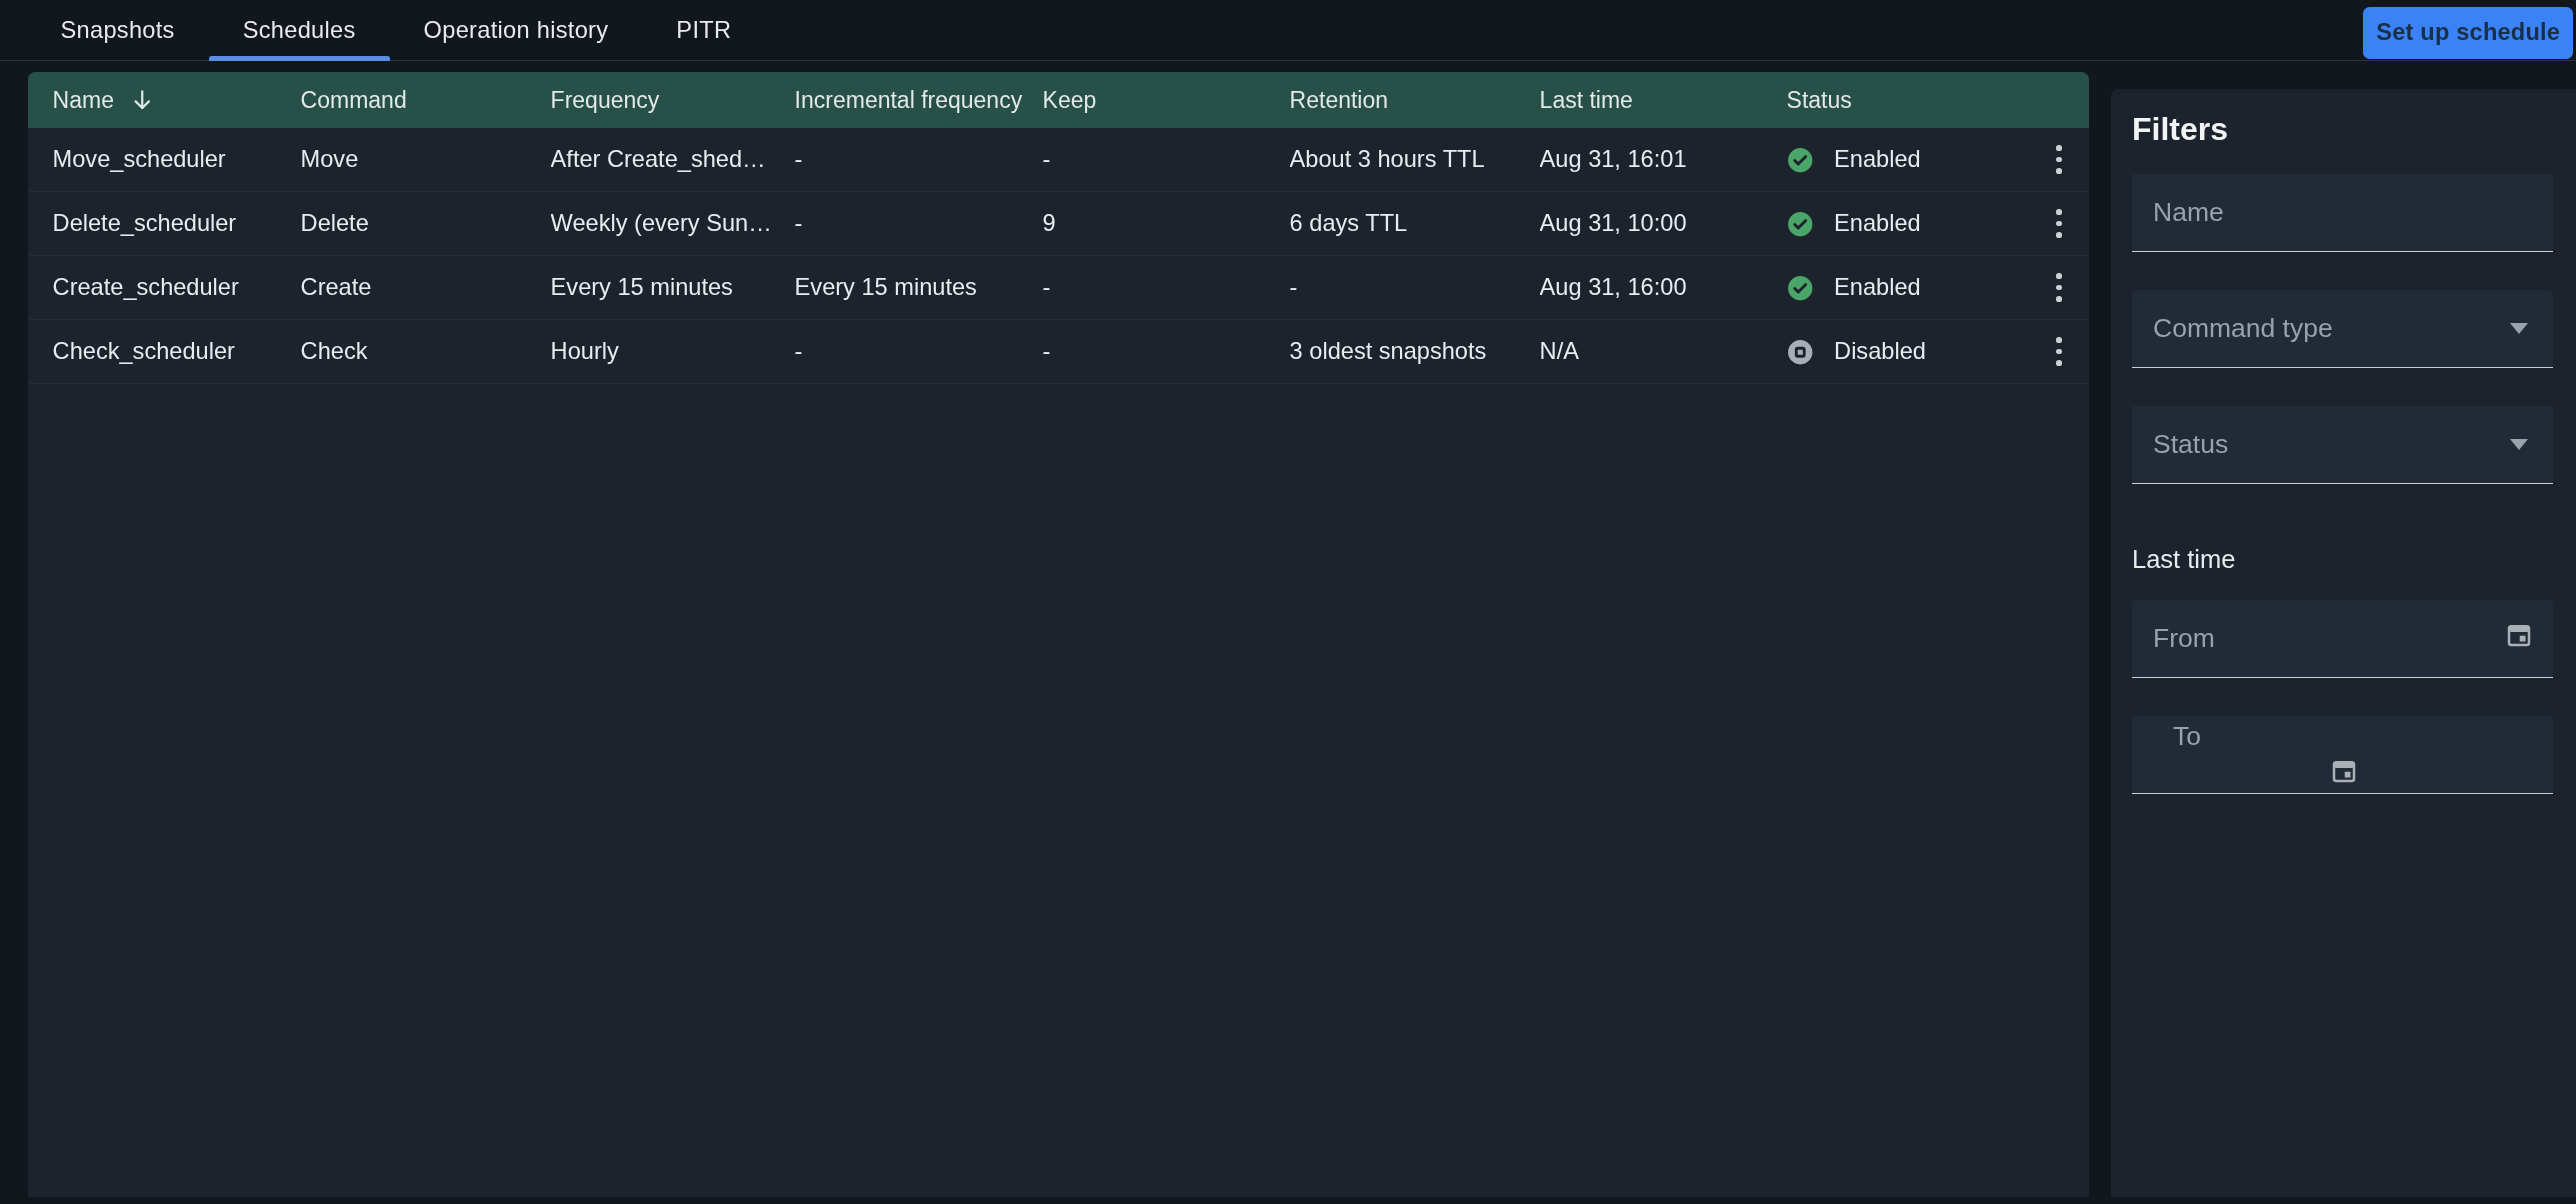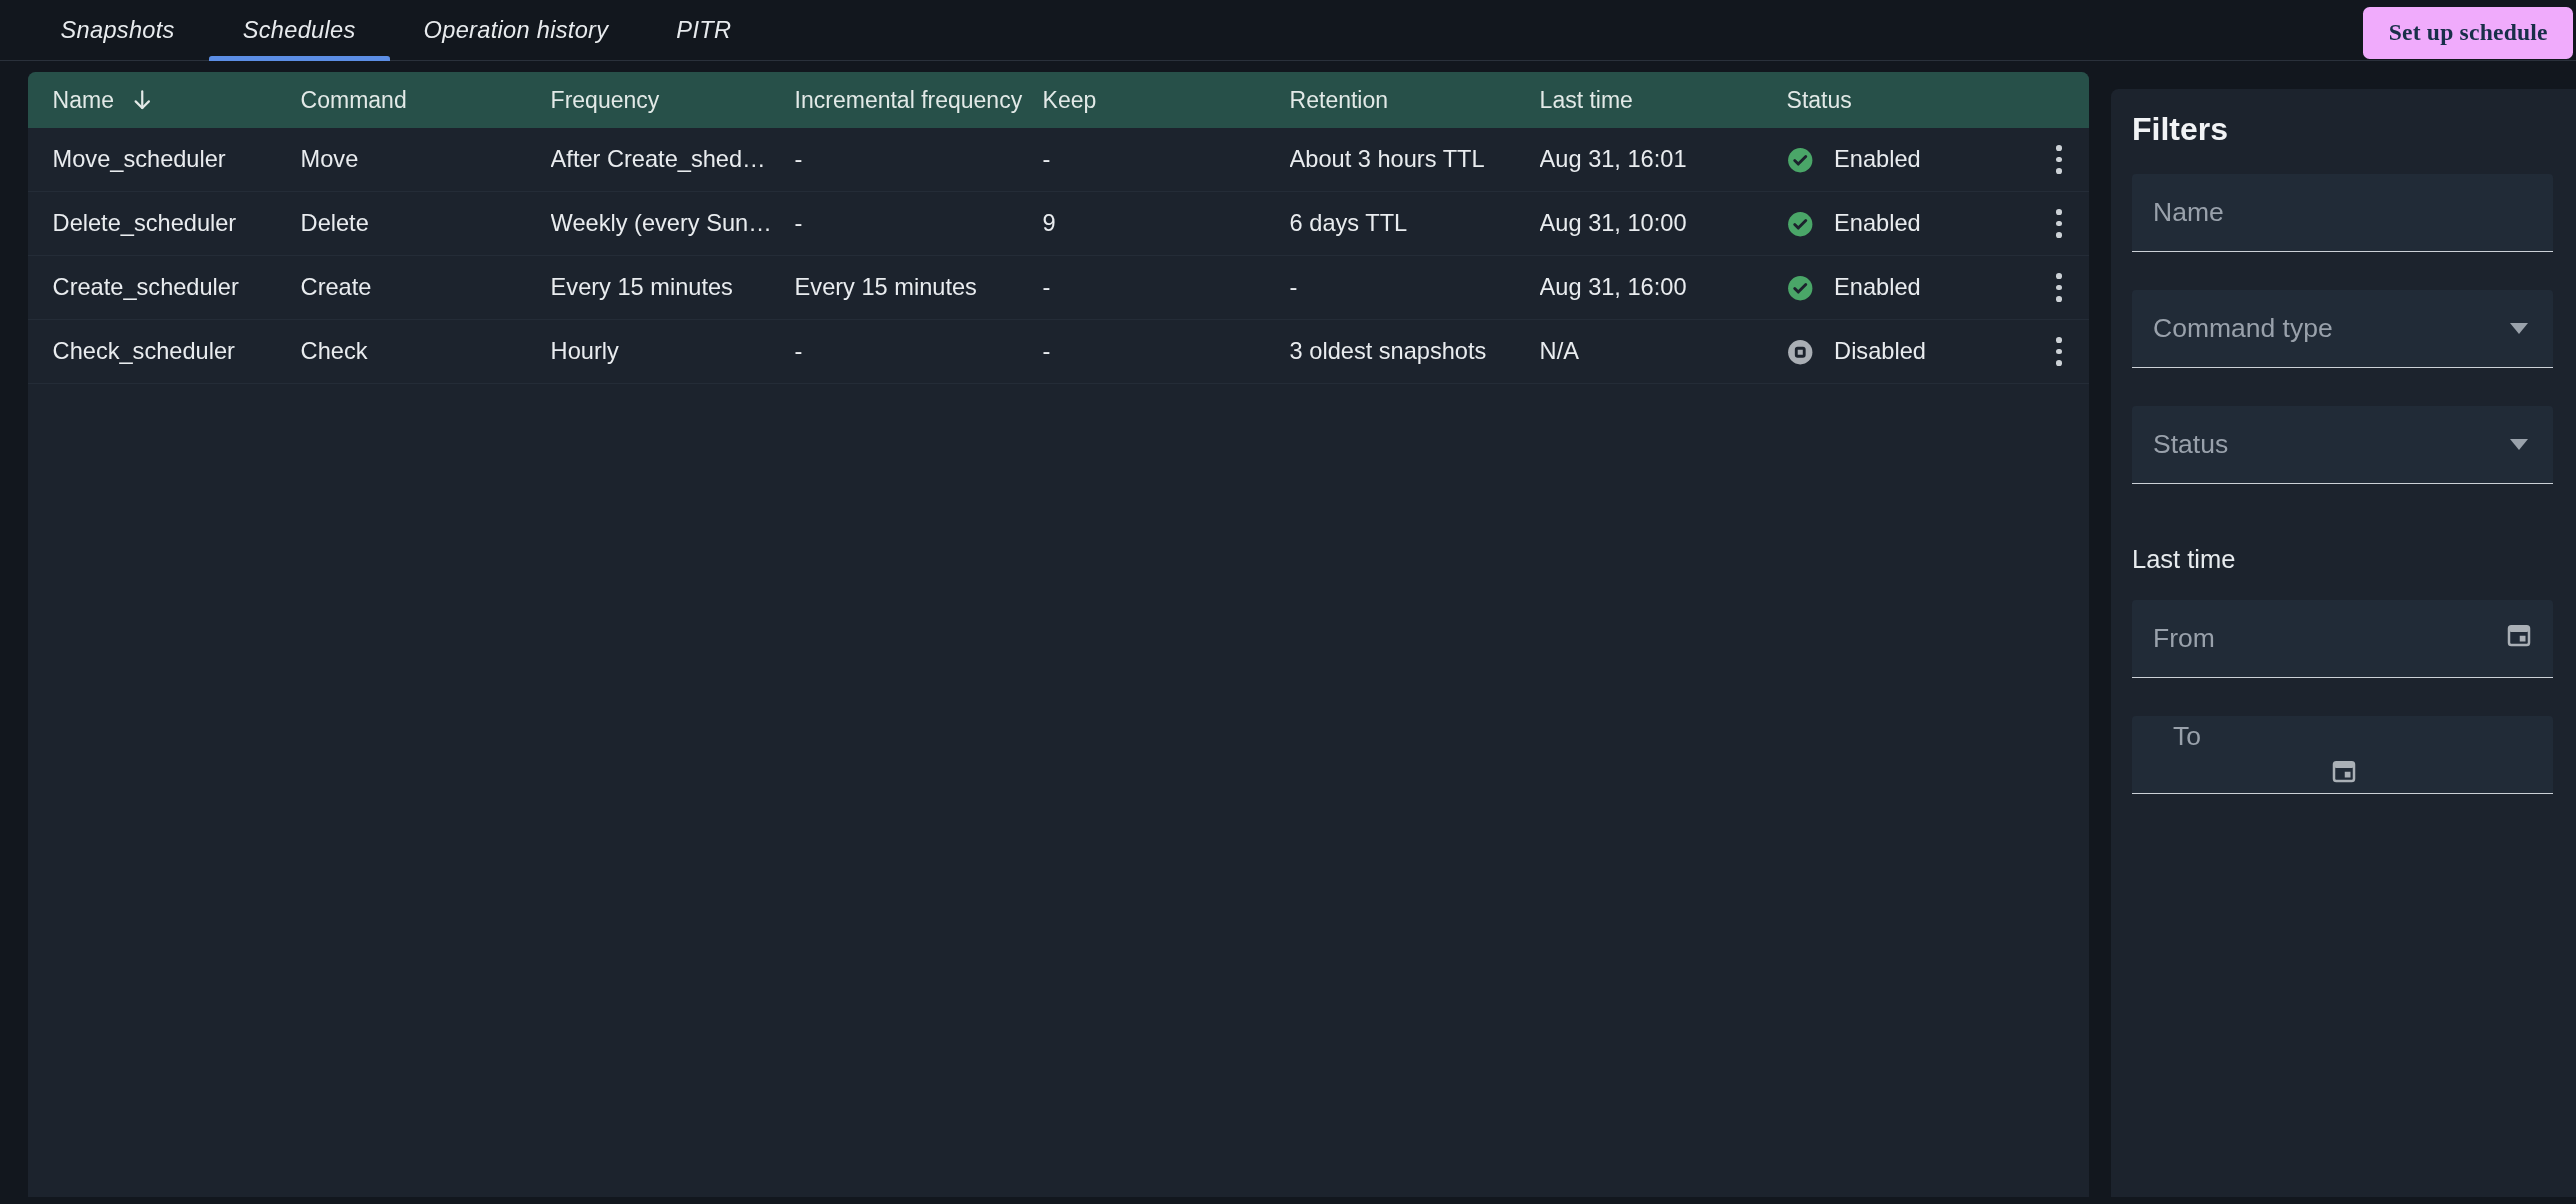--- a/index.html
+++ b/index.html
@@ -13,30 +13,30 @@
 
   
   .tabbar {
     position:absolute; top:0; left:0; right:0; height:61px;
     border-bottom:0.9px solid #2a313b;
     display:flex; align-items:stretch; padding-left:26.5px;
   }
   .tab {
     display:flex; align-items:center; padding:0 34px;
     color:#e8ebee; font-size:23.6px; font-weight:500; letter-spacing:0.3px;
-    position:relative; cursor:pointer; white-space:nowrap;font-style:italic;
+    position:relative; cursor:pointer; white-space:nowrap;
   }
   .tab.active::after {
     content:""; position:absolute; left:0; right:0; bottom:-0.9px; height:4.7px;
     background:#5c8ee5; border-radius:2.8px 2.8px 0 0;
   }
   .setup-btn {
     position:absolute; top:6.6px; right:2.8px; width:210px; height:52px;
-    background:#f0abfc; color:#182f49; border:none; border-radius:6.6px;
-    font-family:Liberation Serif, serif; font-size:23.6px; font-weight:600; letter-spacing:0.2px;
+    background:#3b82f6; color:#182f49; border:none; border-radius:6.6px;
+    font-family:Liberation Sans, sans-serif; font-size:23.6px; font-weight:600; letter-spacing:0.2px;
     cursor:pointer;
   }
 
   
   .table-card {
     position:absolute; left:28px; top:72px; width:2061px; bottom:7.6px;
     background:#1c232d; border-radius:7.6px 7.6px 0 0; overflow:hidden;
   }
   .thead, .trow {
     display:grid;

